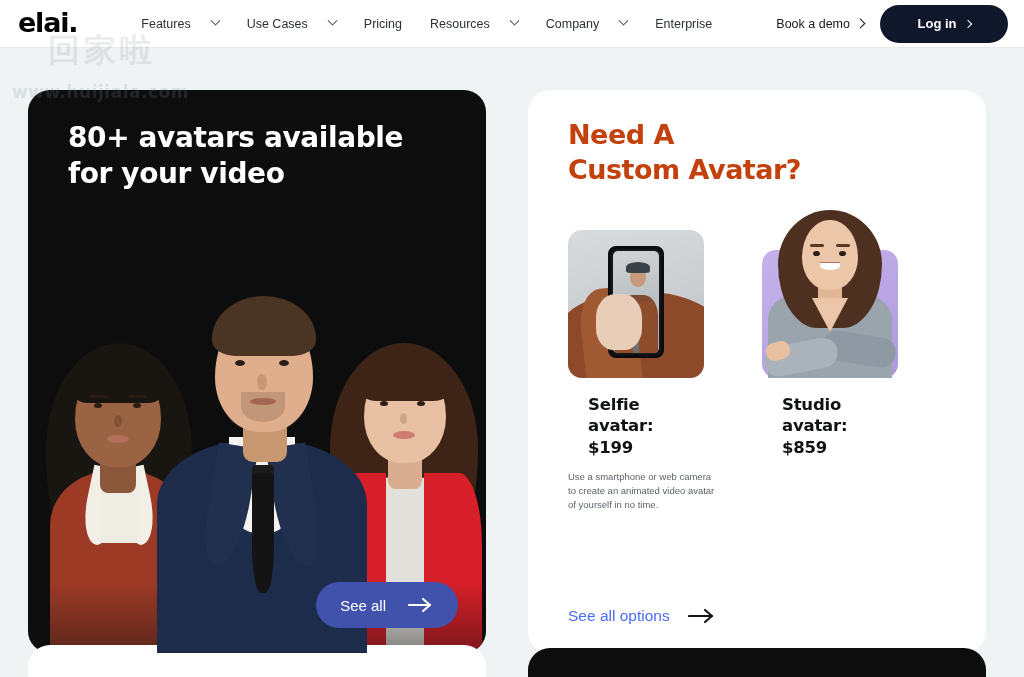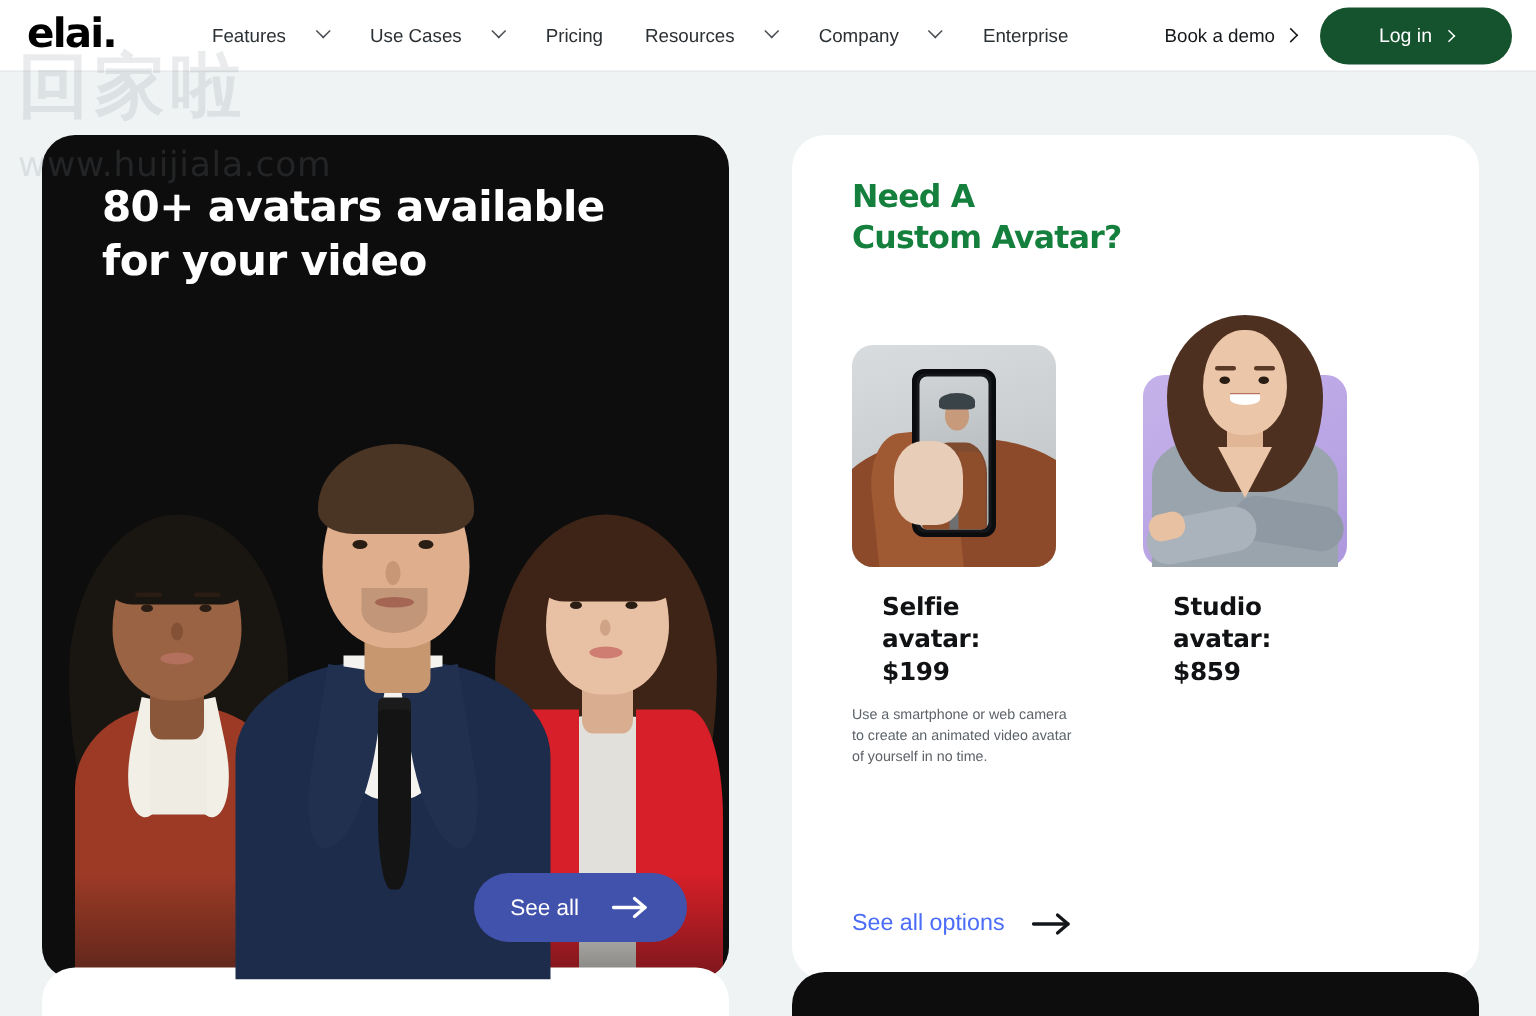--- a/index.html
+++ b/index.html
@@ -63,43 +63,44 @@
   .chev-r {
     display: inline-block;
     width: 7px; height: 7px;
     border-top: 1.6px solid #15181b;
     border-right: 1.6px solid #15181b;
     transform: rotate(45deg);
   }
   .login-btn {
     display: flex; align-items: center; justify-content: center; gap: 8px;
     width: 128px; height: 38px;
-    background: #14532d;
+    background: #0f172a;
     border-radius: 19px;
-    color: #fff; font-size: 13px; font-weight: 400;
+    color: #fff; font-size: 13px; font-weight: 700;
     cursor: pointer;
   }
   .login-btn .chev-r { border-color: #fff; width: 6px; height: 6px; }
 
   
   .watermark {
     position: absolute; left: 12px; top: 34px;
     z-index: 25; pointer-events: none;
     user-select: none;
   }
   .wm-cn {
     font-family: "DejaVu Sans", sans-serif;
-    font-size: 47px; font-weight: 700;
+    font-size: 32px; font-weight: 700;
     color: rgba(130,138,145,0.17);
     letter-spacing: 4px;
     line-height: 1;
+    margin-left: 36px;
   }
   .wm-url {
     font-family: "DejaVu Sans", sans-serif;
-    font-size: 23px; font-weight: 400;
+    font-size: 17px; font-weight: 700;
     color: rgba(130,138,145,0.19);
     letter-spacing: 0.5px;
     margin-top: 18px;
     line-height: 1;
   }
 
   
   .stage { position: absolute; top: 48px; left: 0; width: 1024px; height: 629px; }
 
   
@@ -190,22 +191,22 @@
   
   .custom-card {
     position: absolute; left: 528px; top: 42px;
     width: 458px; height: 563px;
     background: #ffffff;
     border-radius: 22px;
     overflow: hidden;
   }
   .cc-title {
     position: absolute; left: 40px; top: 28px;
-    font-size: 21px; font-weight: 800;
-    color: #15803d; line-height: 1.28;
+    font-size: 27px; font-weight: 800;
+    color: #c2410c; line-height: 1.28;
     letter-spacing: -0.5px;
     font-family: "DejaVu Sans", sans-serif;
   }
   .options { position: absolute; left: 40px; top: 140px; display: flex; gap: 52px; }
   .opt { width: 142px; position: relative; }
 
   .thumb {
     width: 136px; height: 148px;
     border-radius: 14px;
     overflow: visible;

